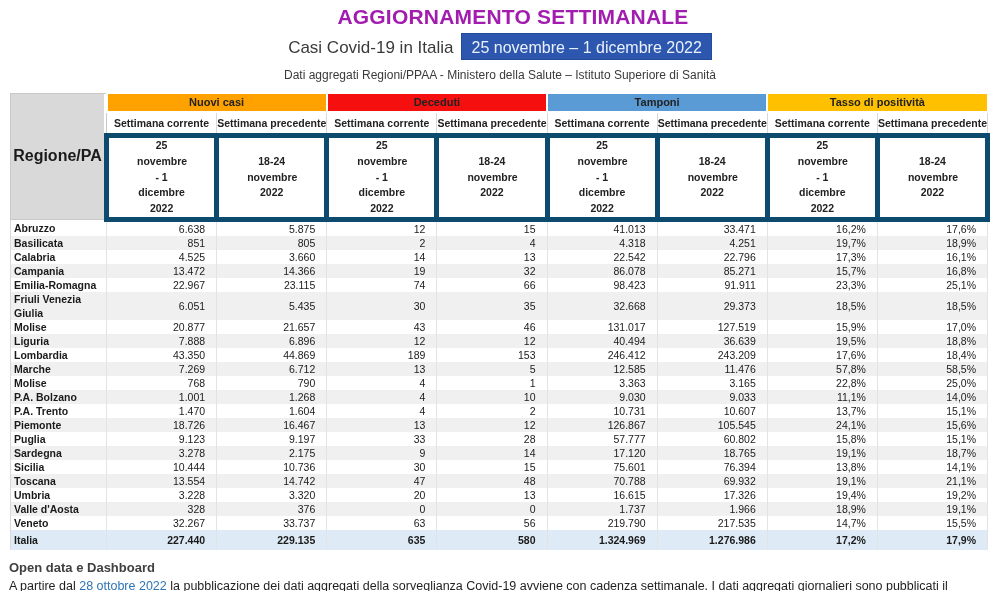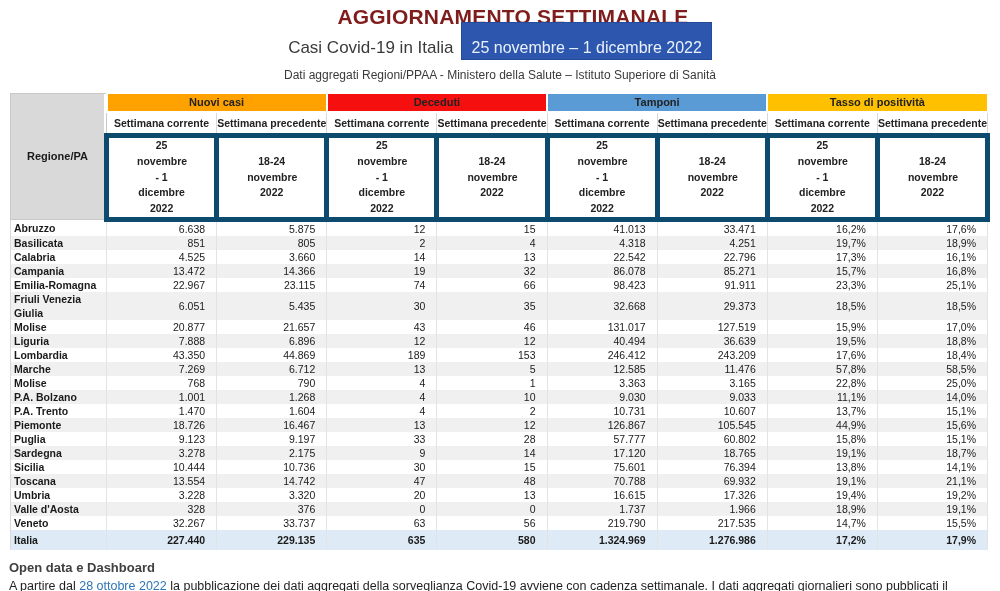--- a/index.html
+++ b/index.html
@@ -1,33 +1,33 @@
 <!DOCTYPE html>
 <html><head>
 <meta charset="utf-8">
 <style>
   * { box-sizing: border-box; margin: 0; padding: 0; }
   html,body { width: 1000px; background: #ffffff; font-family: "Liberation Sans", sans-serif; color:#1a1a1a; }
   .page { width: 1000px; height: 591px; position: relative; overflow: hidden; }
 
   
   .hdr { text-align: center; padding-top: 5px; }
-  .hdr-title { font-size: 21px; font-weight: 800; letter-spacing: .2px; color:#7f1d1d;padding-left:26px; }
+  .hdr-title { font-size: 21px; font-weight: 800; letter-spacing: .2px; color:#a21caf;padding-left:26px; }
   .hdr-sub { margin-top: 9px; font-size: 17px; color:#3a3a3a; }
   .hdr-sub .sub-label { margin-right: 8px; }
-  .date-hl { background:#2d57ae; border:1px solid #244a9b; color:#eaf1fc; padding: 16px 9px 3px 9px; font-size: 16px; }
+  .date-hl { background:#2d57ae; border:1px solid #244a9b; color:#eaf1fc; padding: 5px 9px 3px 9px; font-size: 16px; }
   .hdr-src { margin-top: 10px; font-size: 12px; color:#3a3a3a; }
 
   
   .tbl-wrap { margin: 11px auto 0 auto; width: 980px; }
   table { border-collapse: collapse; table-layout: fixed; width: 980px; font-size: 10.5px; }
   col.c-region { width: 96px; }
   th, td { overflow: hidden; }
 
-  th.region-th { background:#d9d9d9; font-weight: bold; font-size: 11px; text-align: center; vertical-align: middle; border:1px solid #c9c9c9; }
+  th.region-th { background:#d9d9d9; font-weight: bold; font-size: 16px; text-align: center; vertical-align: middle; border:1px solid #c9c9c9; }
   th.group-th { height: 18px; font-weight: bold; font-size: 11px; text-align:center; color:#222222; border:2px solid #ffffff; border-top-width:1px; }
   th.sub-th { height: 24px; background:#ffffff; font-weight: bold; font-size: 10.5px; text-align:center; border:1px solid #d9d9d9; color:#222; }
   th.date-th { height: 57px; background:#ffffff; font-weight: bold; font-size: 10.5px; text-align:center; vertical-align: middle; border:5px solid #0c4a6e; color:#222; padding: 0 28px; line-height: 1.5; }
 
   tbody td { height: 14px; border-left:1px solid #e3e3e3; border-right:1px solid #e3e3e3; padding: 0; line-height: 14px; }
   tbody td.region { font-weight: bold; text-align:left; padding-left: 3px; border-left:1px solid #d9d9d9; }
   tbody td.num { text-align: right; padding-right: 11px; font-variant-numeric: tabular-nums; }
   tbody tr:nth-child(even) { background:#f0f0f0; }
   tbody tr.total { background:#deebf7; font-weight: bold; height: 20px; }
   tbody tr.total td { height: 16px; line-height: 16px; }
@@ -238,21 +238,21 @@
             <td class="num">15,1%</td>
           </tr>
           <tr>
             <td class="region">Piemonte</td>
             <td class="num">18.726</td>
             <td class="num">16.467</td>
             <td class="num">13</td>
             <td class="num">12</td>
             <td class="num">126.867</td>
             <td class="num">105.545</td>
-            <td class="num">44,9%</td>
+            <td class="num">24,1%</td>
             <td class="num">15,6%</td>
           </tr>
           <tr>
             <td class="region">Puglia</td>
             <td class="num">9.123</td>
             <td class="num">9.197</td>
             <td class="num">33</td>
             <td class="num">28</td>
             <td class="num">57.777</td>
             <td class="num">60.802</td>

